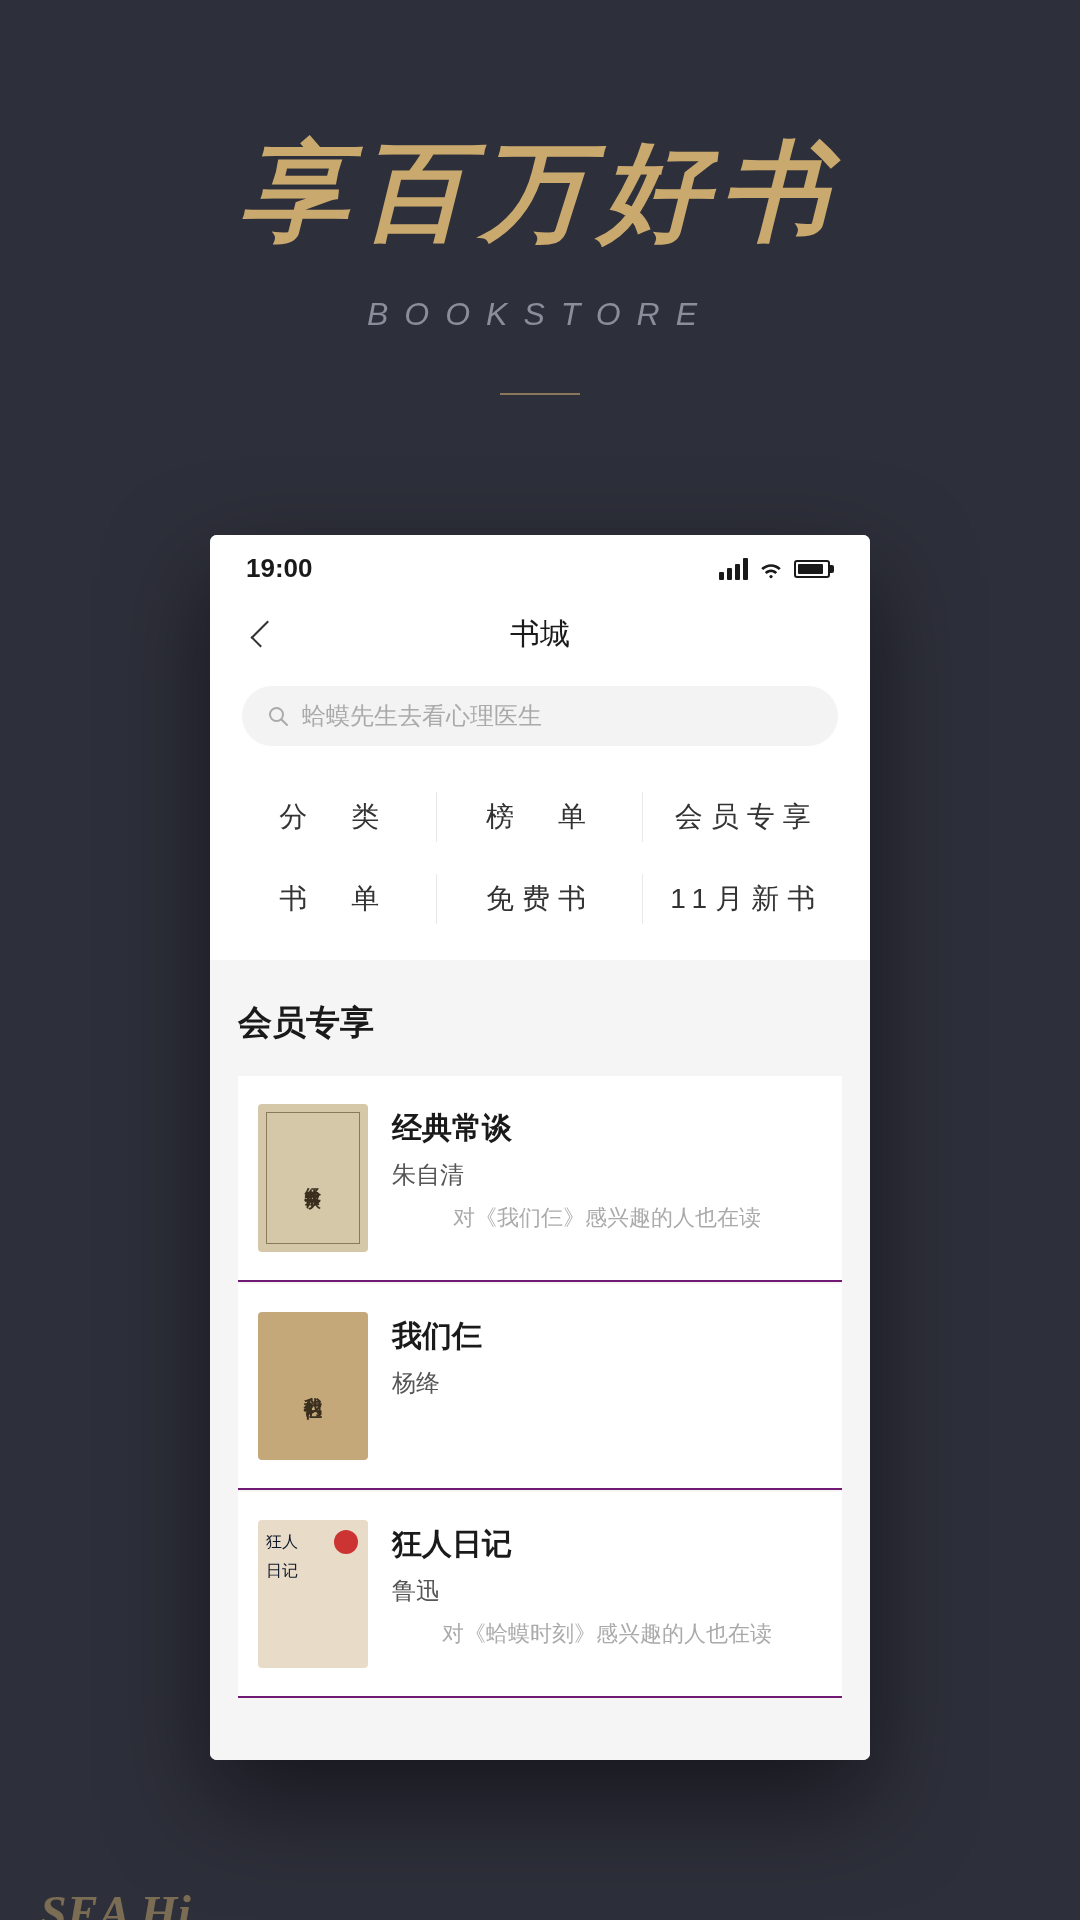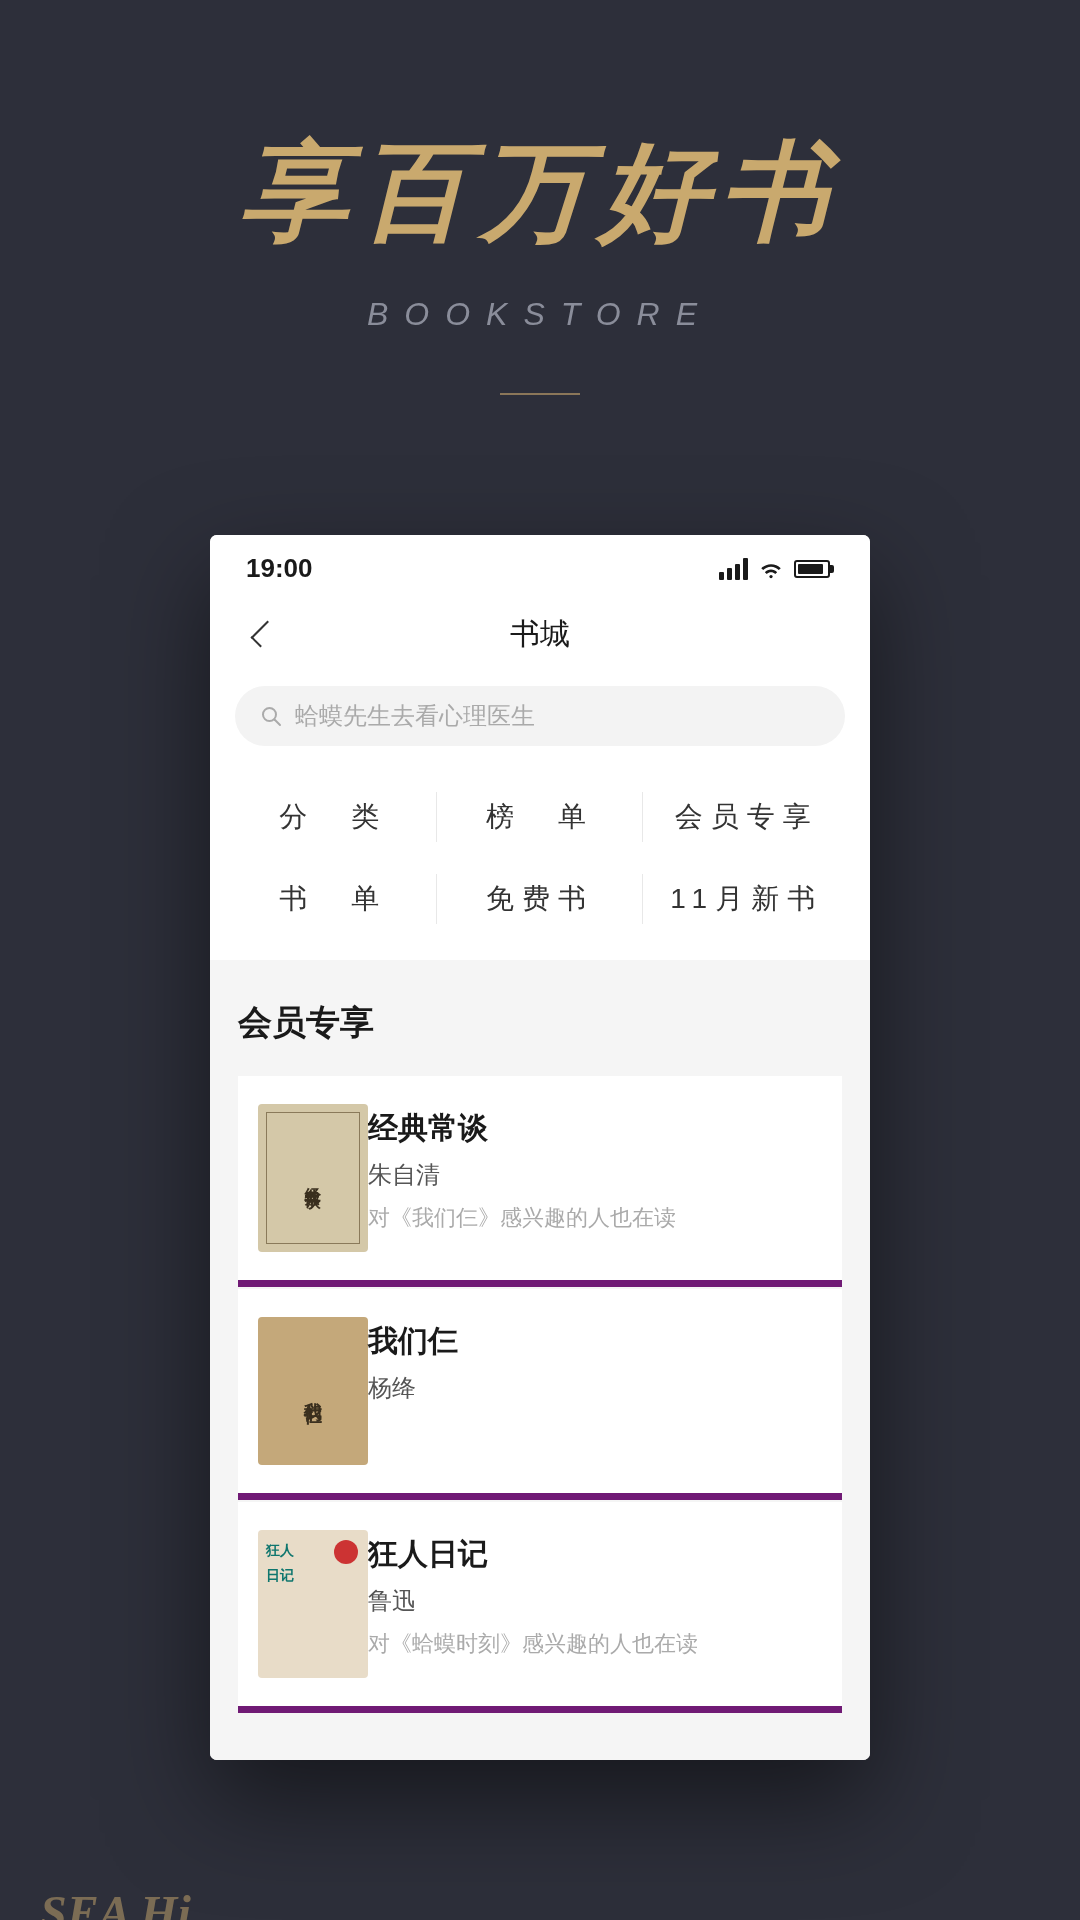--- a/index.html
+++ b/index.html
@@ -171,21 +171,21 @@
       font-weight: 500;
       color: #1a1a1a;
     }
 
     .nav-spacer {
       width: 44px;
     }
 
     
     .search-container {
-      padding: 10px 25px 20px;
+      padding: 10px 32px 20px;
       background: #ffffff;
     }
 
     .search-bar {
       background: #f3f3f3;
       border-radius: 30px;
       display: flex;
       align-items: center;
       padding: 14px 24px;
       gap: 12px;
@@ -252,22 +252,23 @@
 
     .book-list {
       display: flex;
       flex-direction: column;
       gap: 0;
     }
 
     .book-item {
       display: flex;
       align-items: flex-start;
+      gap: 24px;
       padding: 28px 0;
-      border-bottom: 7px solid #701a75;
+      border-bottom: 2px solid #701a75;
       background: #ffffff;
       margin-bottom: 2px;
       padding: 28px 20px;
     }
 
     .book-cover {
       width: 110px;
       height: 148px;
       flex-shrink: 0;
       border-radius: 4px;
@@ -339,23 +340,23 @@
       position: absolute;
       top: 10px;
       right: 10px;
       width: 24px;
       height: 24px;
       background: #cc3333;
       border-radius: 50%;
     }
 
     .cover-3-title {
-      font-size: 14px;
-      color: #0f766e;
-      font-weight: 700;
+      font-size: 16px;
+      color: #0f172a;
+      font-weight: 400;
       line-height: 1.8;
     }
 
     .book-info {
       flex: 1;
       display: flex;
       flex-direction: column;
       justify-content: flex-start;
       padding-top: 4px;
     }
@@ -369,20 +370,21 @@
 
     .book-author {
       font-size: 24px;
       color: #555555;
       margin-bottom: 12px;
     }
 
     .book-desc {
       font-size: 22px;
       color: #aaaaaa;
+      text-align: center;
     }
 
     
     .bottom-area {
       background: #2d2f3a;
       height: 200px;
       display: flex;
       align-items: flex-end;
       justify-content: flex-start;
       padding: 20px 40px;

